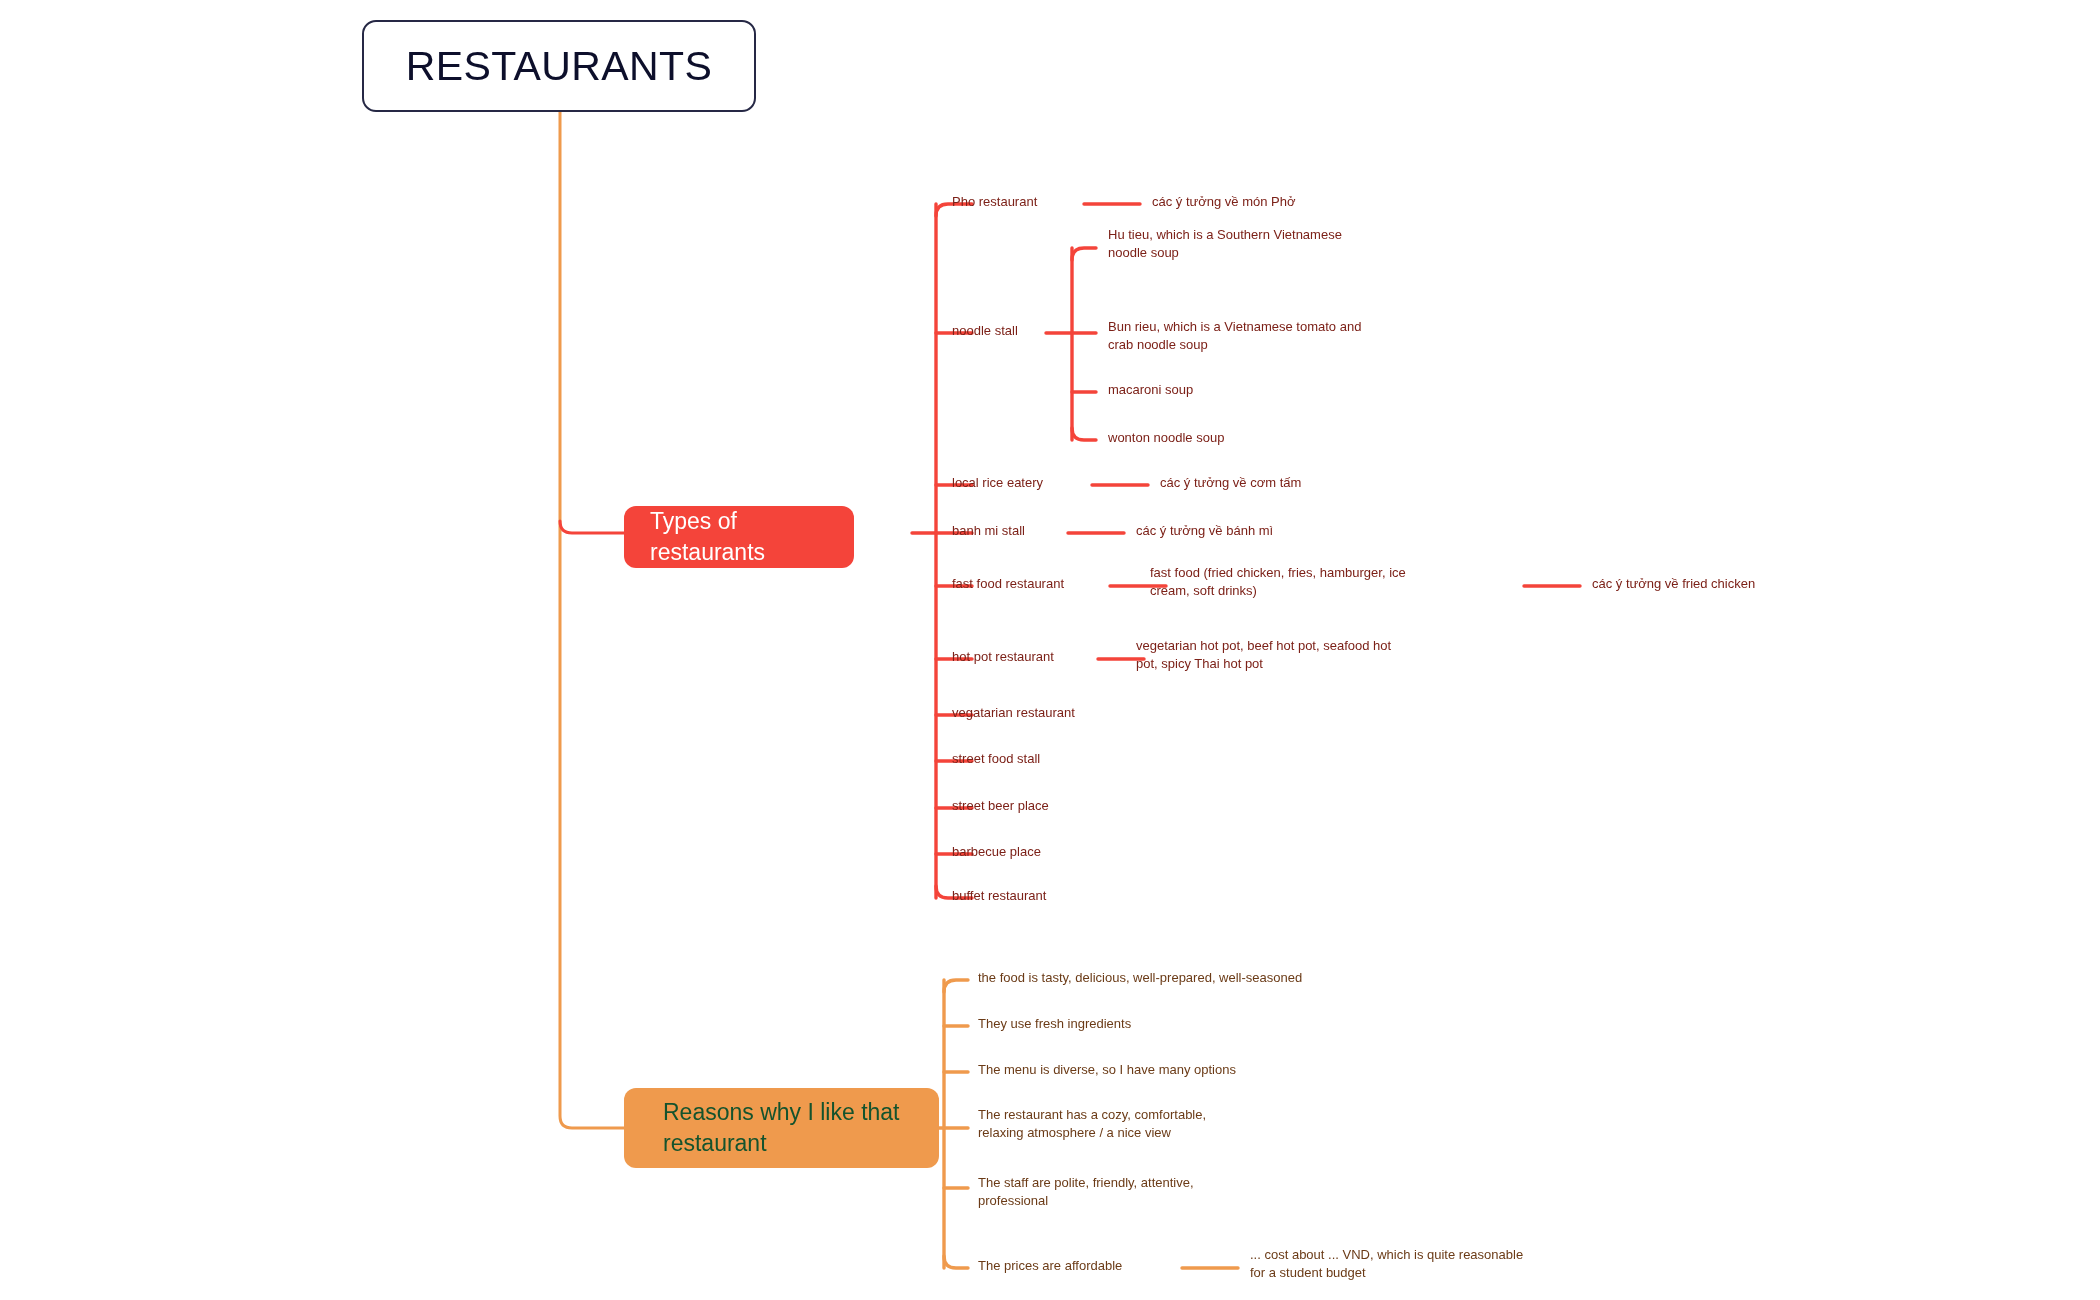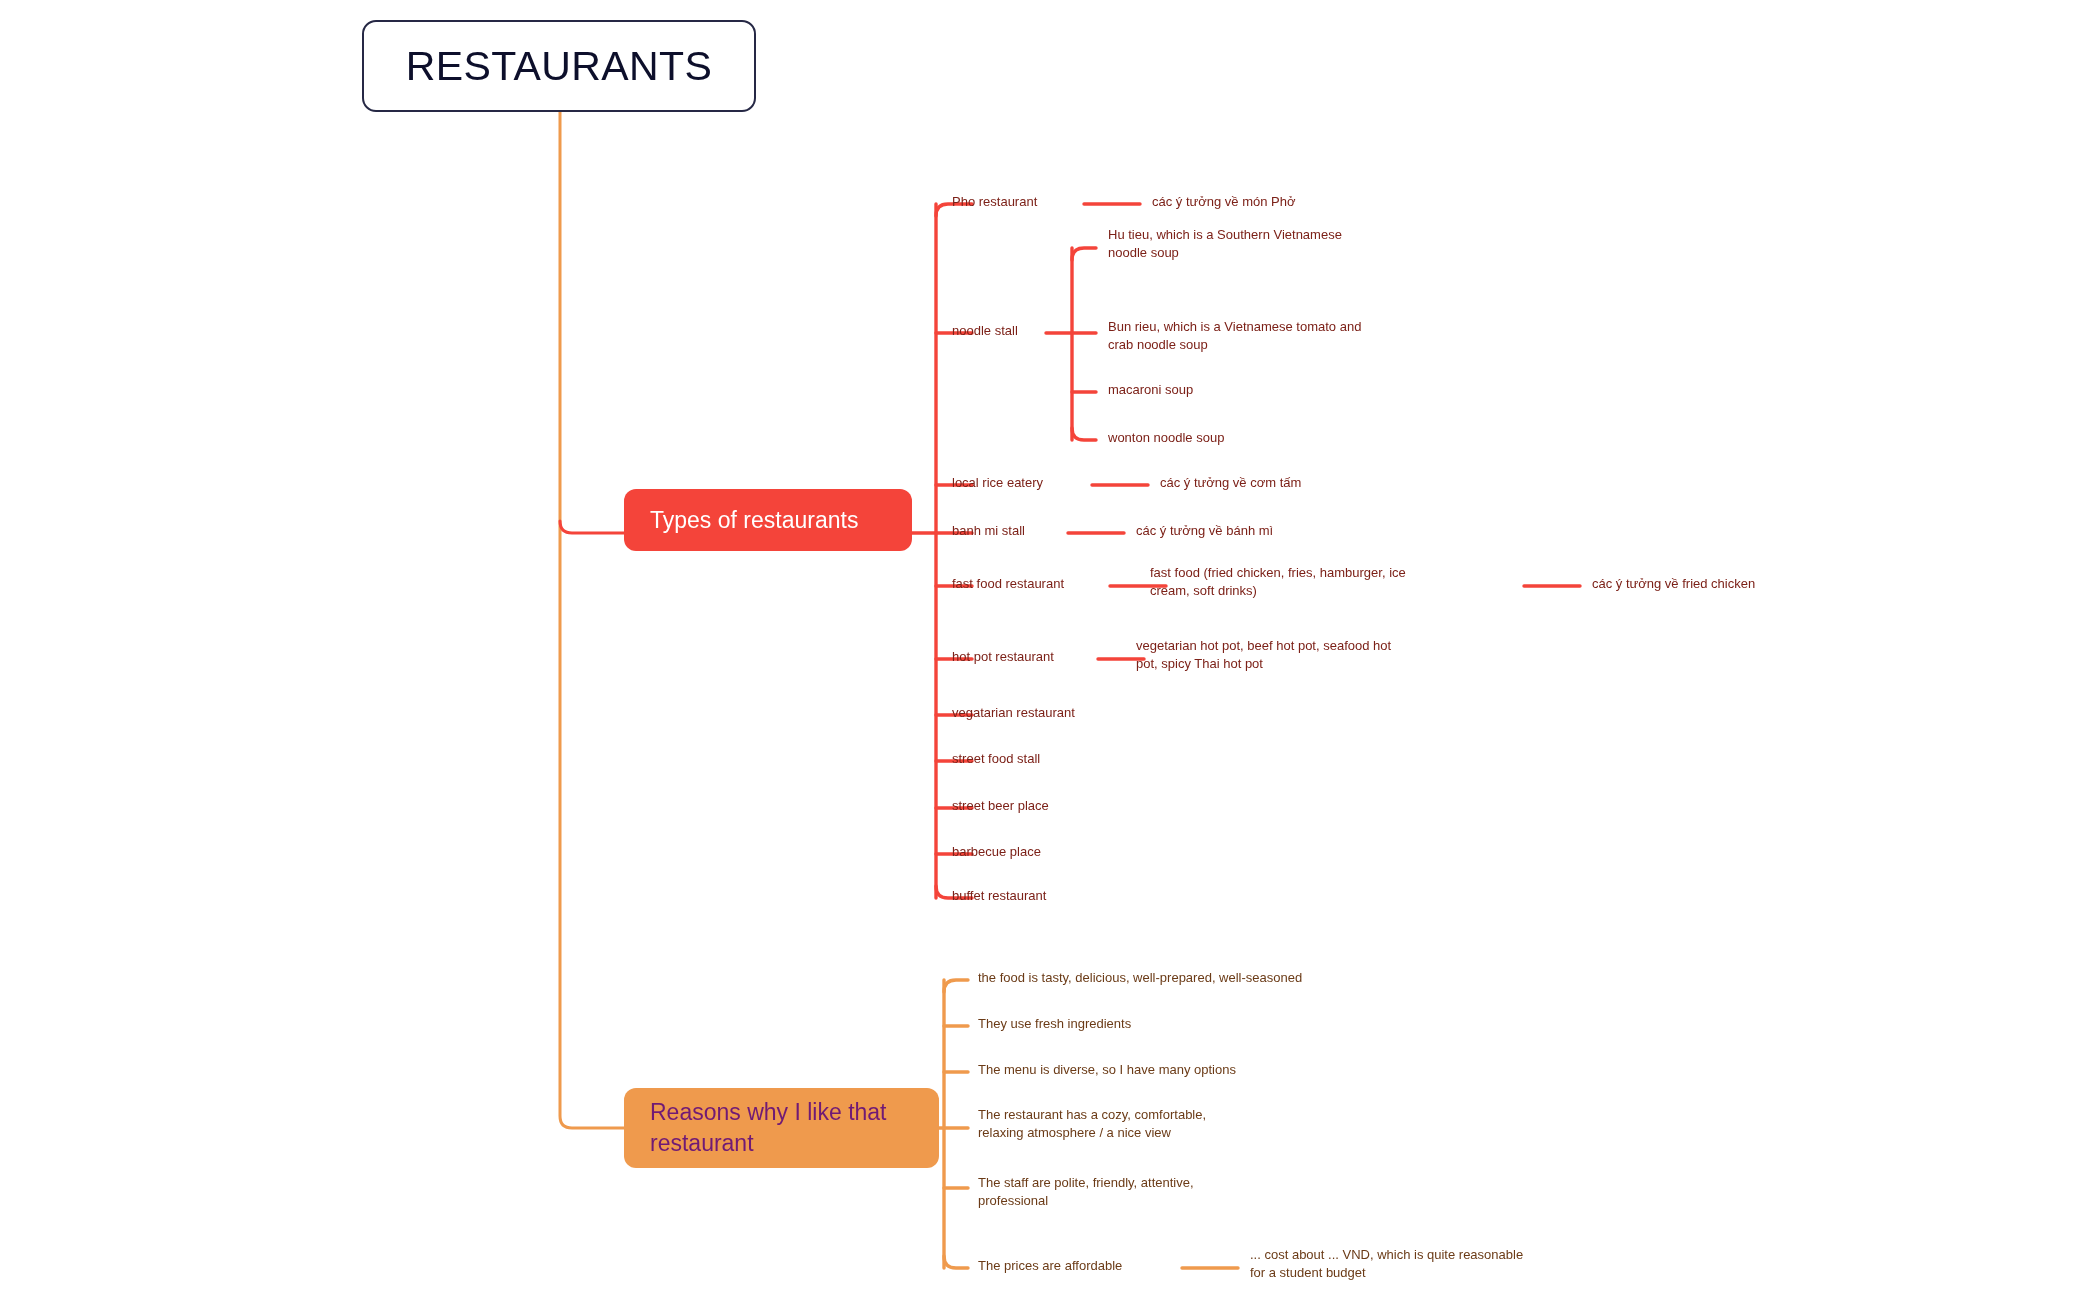--- a/index.html
+++ b/index.html
@@ -62,36 +62,36 @@
     align-items: center;
     padding: 10px 26px;
   }
   .branch-node .label {
     font-size: 23px;
     line-height: 1.33;
     font-weight: 400;
   }
   #branch-types {
     left: 624px;
-    top: 489px;
-    width: 288px;
+    top: 506px;
+    width: 230px;
     height: 62px;
     background: #f4443a;
   }
   #branch-types .label { color: #ffffff; }
 
   #branch-reasons {
     left: 624px;
     top: 1088px;
     width: 315px;
     height: 80px;
     background: #ef9a4d;
     align-items: center;
   }
-  #branch-reasons .label { color: #701a75; }
+  #branch-reasons .label { color: #14532d; margin-left: 13px; }
 
   
   .leaf {
     position: absolute;
     font-size: 13px;
     line-height: 1.42;
     white-space: pre-line;
   }
   .leaf.red   { color: #7c2118; }
   .leaf.orange{ color: #6b3b17; }

